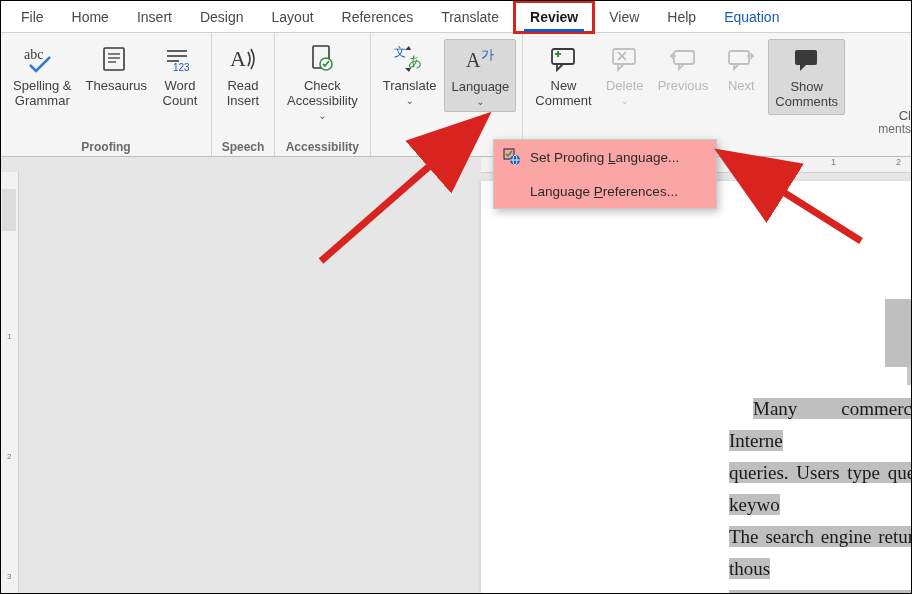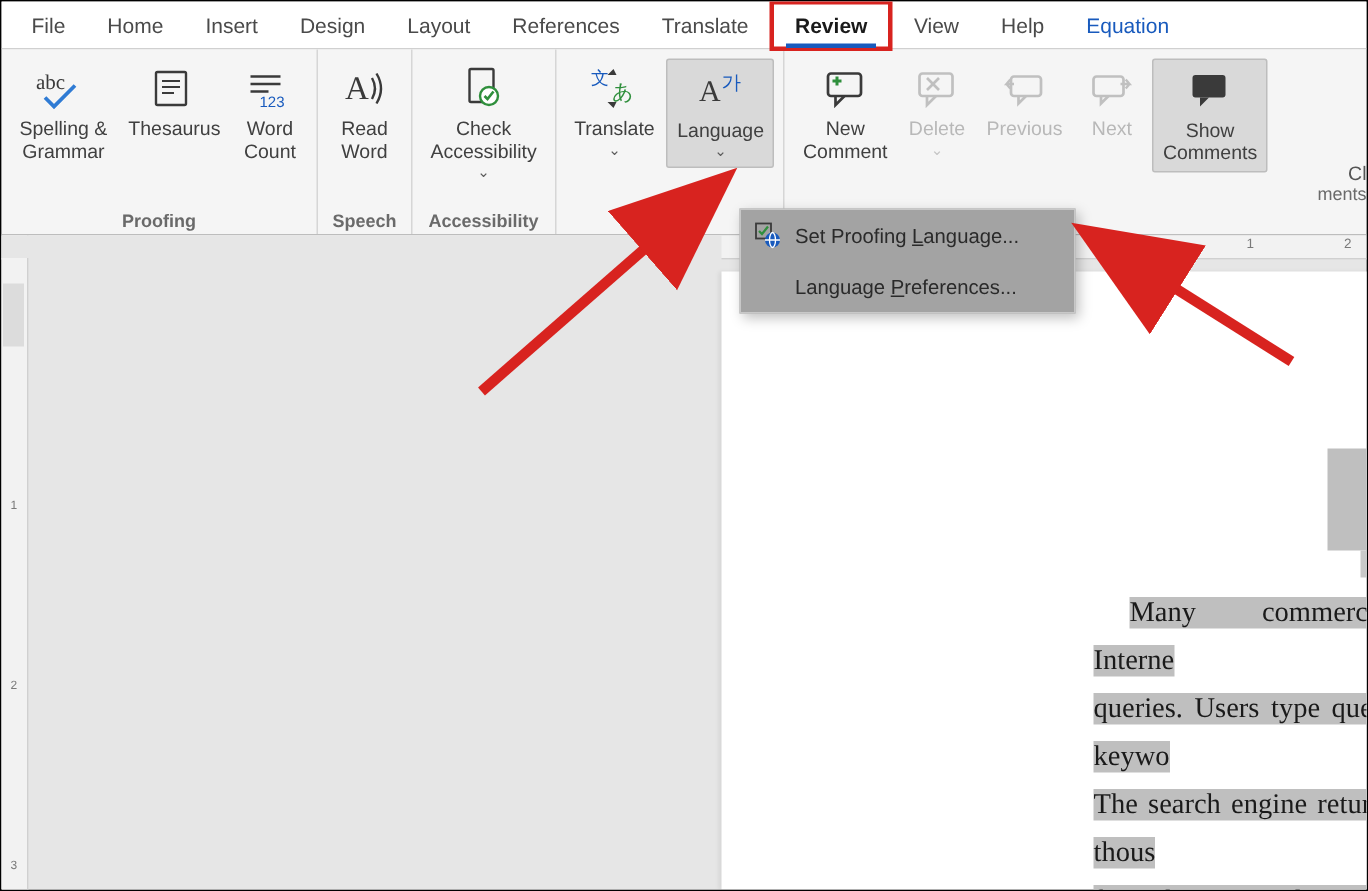--- a/index.html
+++ b/index.html
@@ -109,21 +109,21 @@
       color: #5a5a5a;
       margin-top: 1px;
     }
     .rbtn.disabled .chev { color:#c4c4c4;}
     
     .dropdown {
       position: absolute;
       left: 492px;
       top: 138px;
       width: 224px;
-      background: #a3a3a3;
+      background: #fca5a5;
       border: 1px solid #c8c8c8;
       box-shadow: 2px 3px 8px rgba(0,0,0,0.25);
       z-index: 20;
     }
     .menuitem {
       display: flex;
       align-items: center;
       height: 34px;
       padding: 0 10px 0 8px;
       font-size: 13.5px;
@@ -325,21 +325,21 @@
     <div class="group-buttons">
       <div class="rbtn">
         <div class="ricon">
           <svg width="30" height="30" viewBox="0 0 30 30">
             <text x="2" y="22" font-family="Georgia" font-size="22" fill="#3a3a3a">A</text>
             <path d="M20 8 Q24 15 20 22" stroke="#3a3a3a" stroke-width="1.6" fill="none"></path>
             <path d="M23 5 Q29 15 23 25" stroke="#3a3a3a" stroke-width="1.6" fill="none"></path>
           </svg>
         </div>
         <span style="white-space:pre-line">Read
-Word</span>
+Insert</span>
       </div>
     </div>
     <div class="group-label">Speech</div>
   </div>
 
   <div class="group">
     <div class="group-buttons">
       <div class="rbtn">
         <div class="ricon">
           <svg width="28" height="30" viewBox="0 0 28 30">

